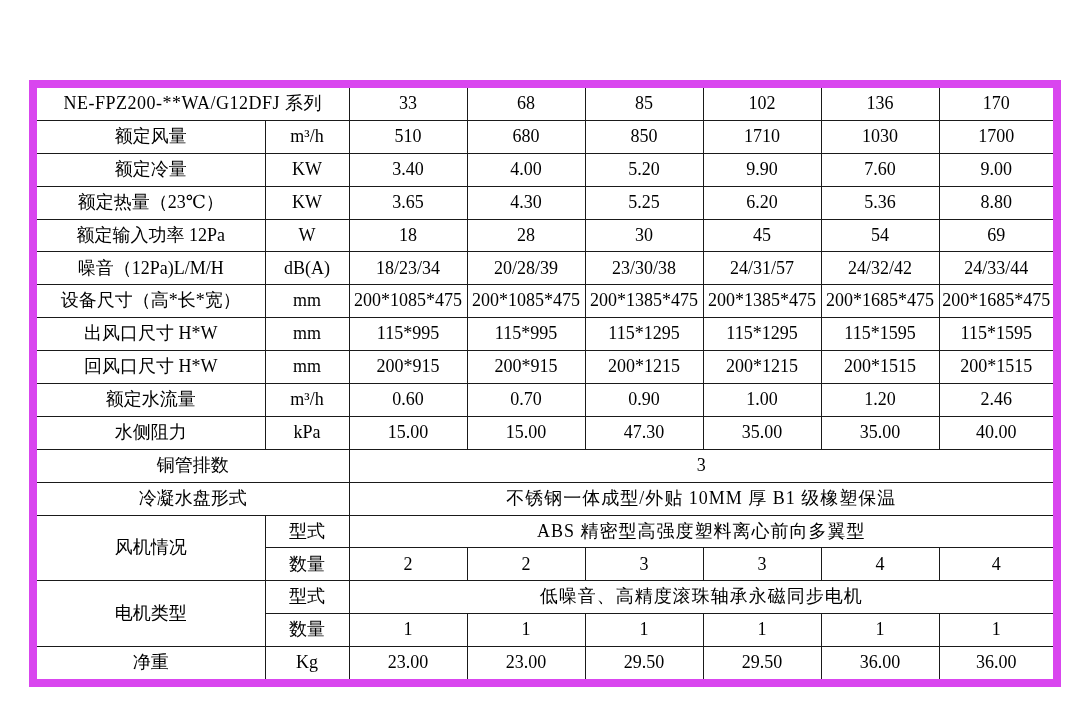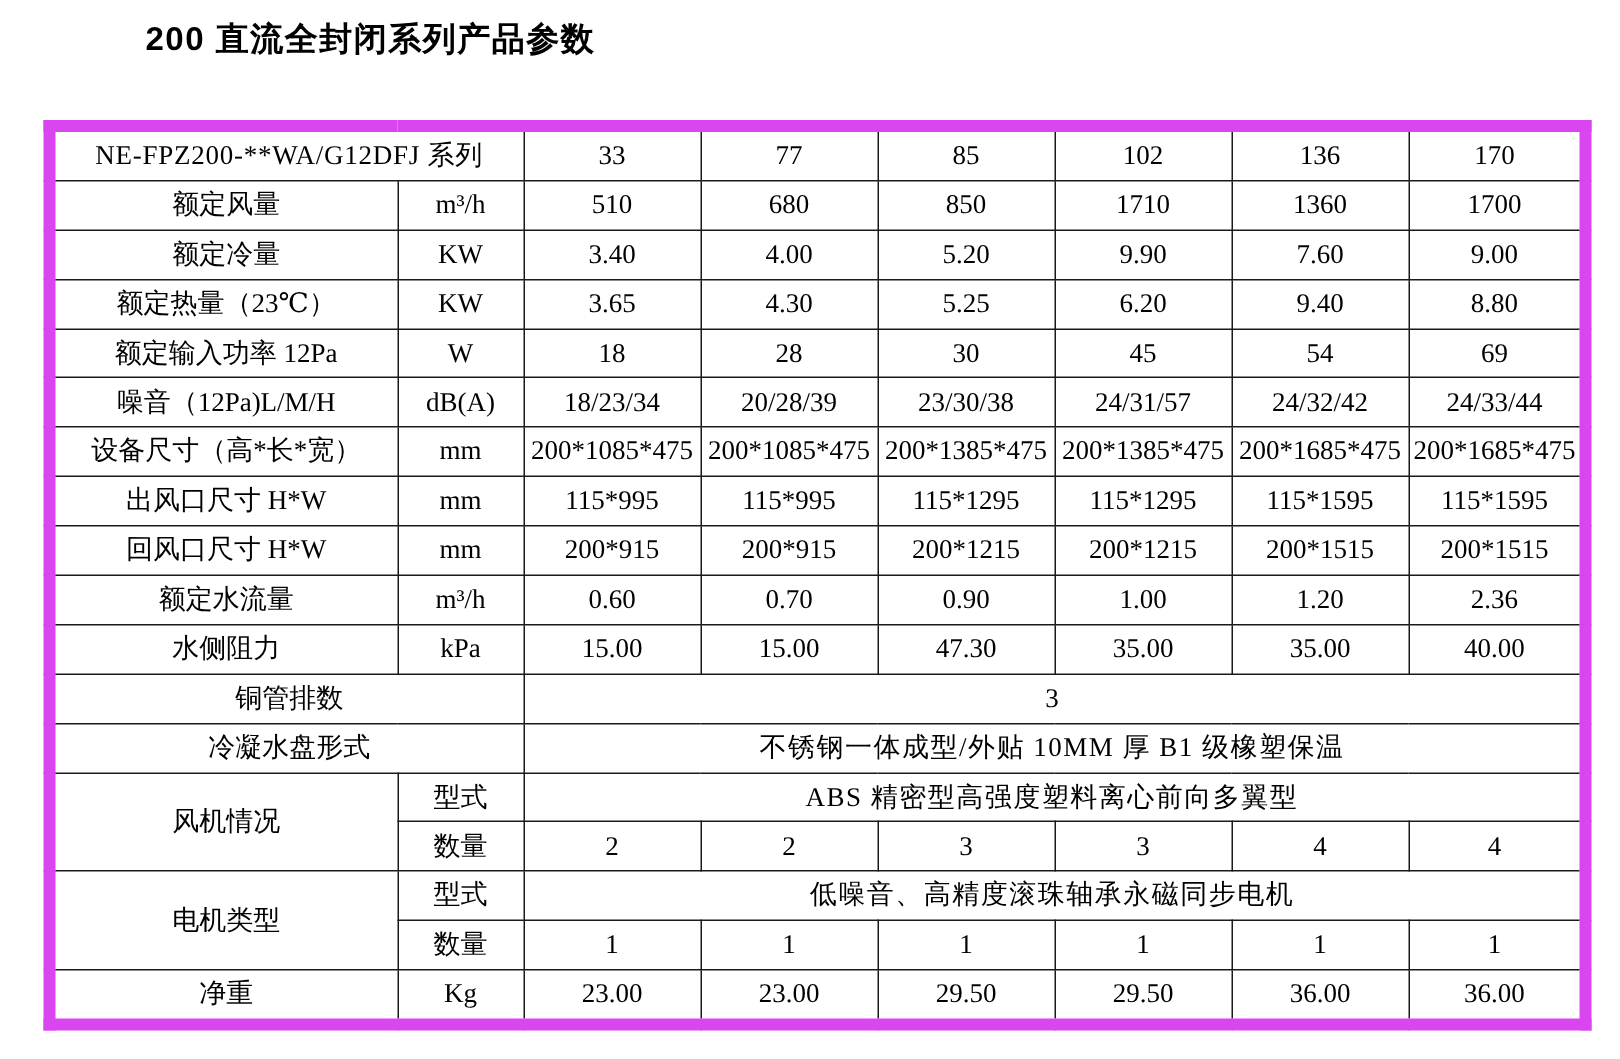--- a/index.html
+++ b/index.html
@@ -52,53 +52,52 @@
   td.dim-small { font-size: 12.5px; letter-spacing: 0px; }
   td.dim-mid   { font-size: 16px; margin-left: 11px; }
   td.series-cell { font-size: 19px; letter-spacing: 0.5px; }
   td.merged-text { letter-spacing: 1px; }
 </style>
 </head>
 <body>
 
 <div class="page">
 
-  <div class="page-title">200 直流全封闭系列产品参数</div>
 
   <table class="spec-table">
     <colgroup>
       <col style="width:232px">
         <col style="width:84px">
       <col style="width:118px">
         <col style="width:118px">
         <col style="width:118px">
       <col style="width:118px">
         <col style="width:118px">
         <col style="width:118px">
     </colgroup>
     <tbody>
 
       <tr>
         <td class="series-cell" colspan="2">NE-FPZ200-**WA/G12DFJ 系列</td>
         <td>33</td>
-        <td>77</td>
+        <td>68</td>
         <td>85</td>
         <td>102</td>
         <td>136</td>
         <td>170</td>
       </tr>
 
       <tr>
         <td>额定风量</td>
         <td class="unit-cell">m³/h</td>
         <td>510</td>
         <td>680</td>
         <td>850</td>
         <td>1710</td>
-        <td>1360</td>
+        <td>1030</td>
         <td>1700</td>
       </tr>
 
       <tr>
         <td>额定冷量</td>
         <td class="unit-cell">KW</td>
         <td>3.40</td>
         <td>4.00</td>
         <td>5.20</td>
         <td>9.90</td>
@@ -106,21 +105,21 @@
         <td>9.00</td>
       </tr>
 
       <tr>
         <td>额定热量（23℃）</td>
         <td class="unit-cell">KW</td>
         <td>3.65</td>
         <td>4.30</td>
         <td>5.25</td>
         <td>6.20</td>
-        <td>9.40</td>
+        <td>5.36</td>
         <td>8.80</td>
       </tr>
 
       <tr>
         <td>额定输入功率 12Pa</td>
         <td class="unit-cell">W</td>
         <td>18</td>
         <td>28</td>
         <td>30</td>
         <td>45</td>
@@ -173,21 +172,21 @@
       </tr>
 
       <tr>
         <td>额定水流量</td>
         <td class="unit-cell">m³/h</td>
         <td>0.60</td>
         <td>0.70</td>
         <td>0.90</td>
         <td>1.00</td>
         <td>1.20</td>
-        <td>2.36</td>
+        <td>2.46</td>
       </tr>
 
       <tr>
         <td>水侧阻力</td>
         <td class="unit-cell">kPa</td>
         <td>15.00</td>
         <td>15.00</td>
         <td>47.30</td>
         <td>35.00</td>
         <td>35.00</td>

